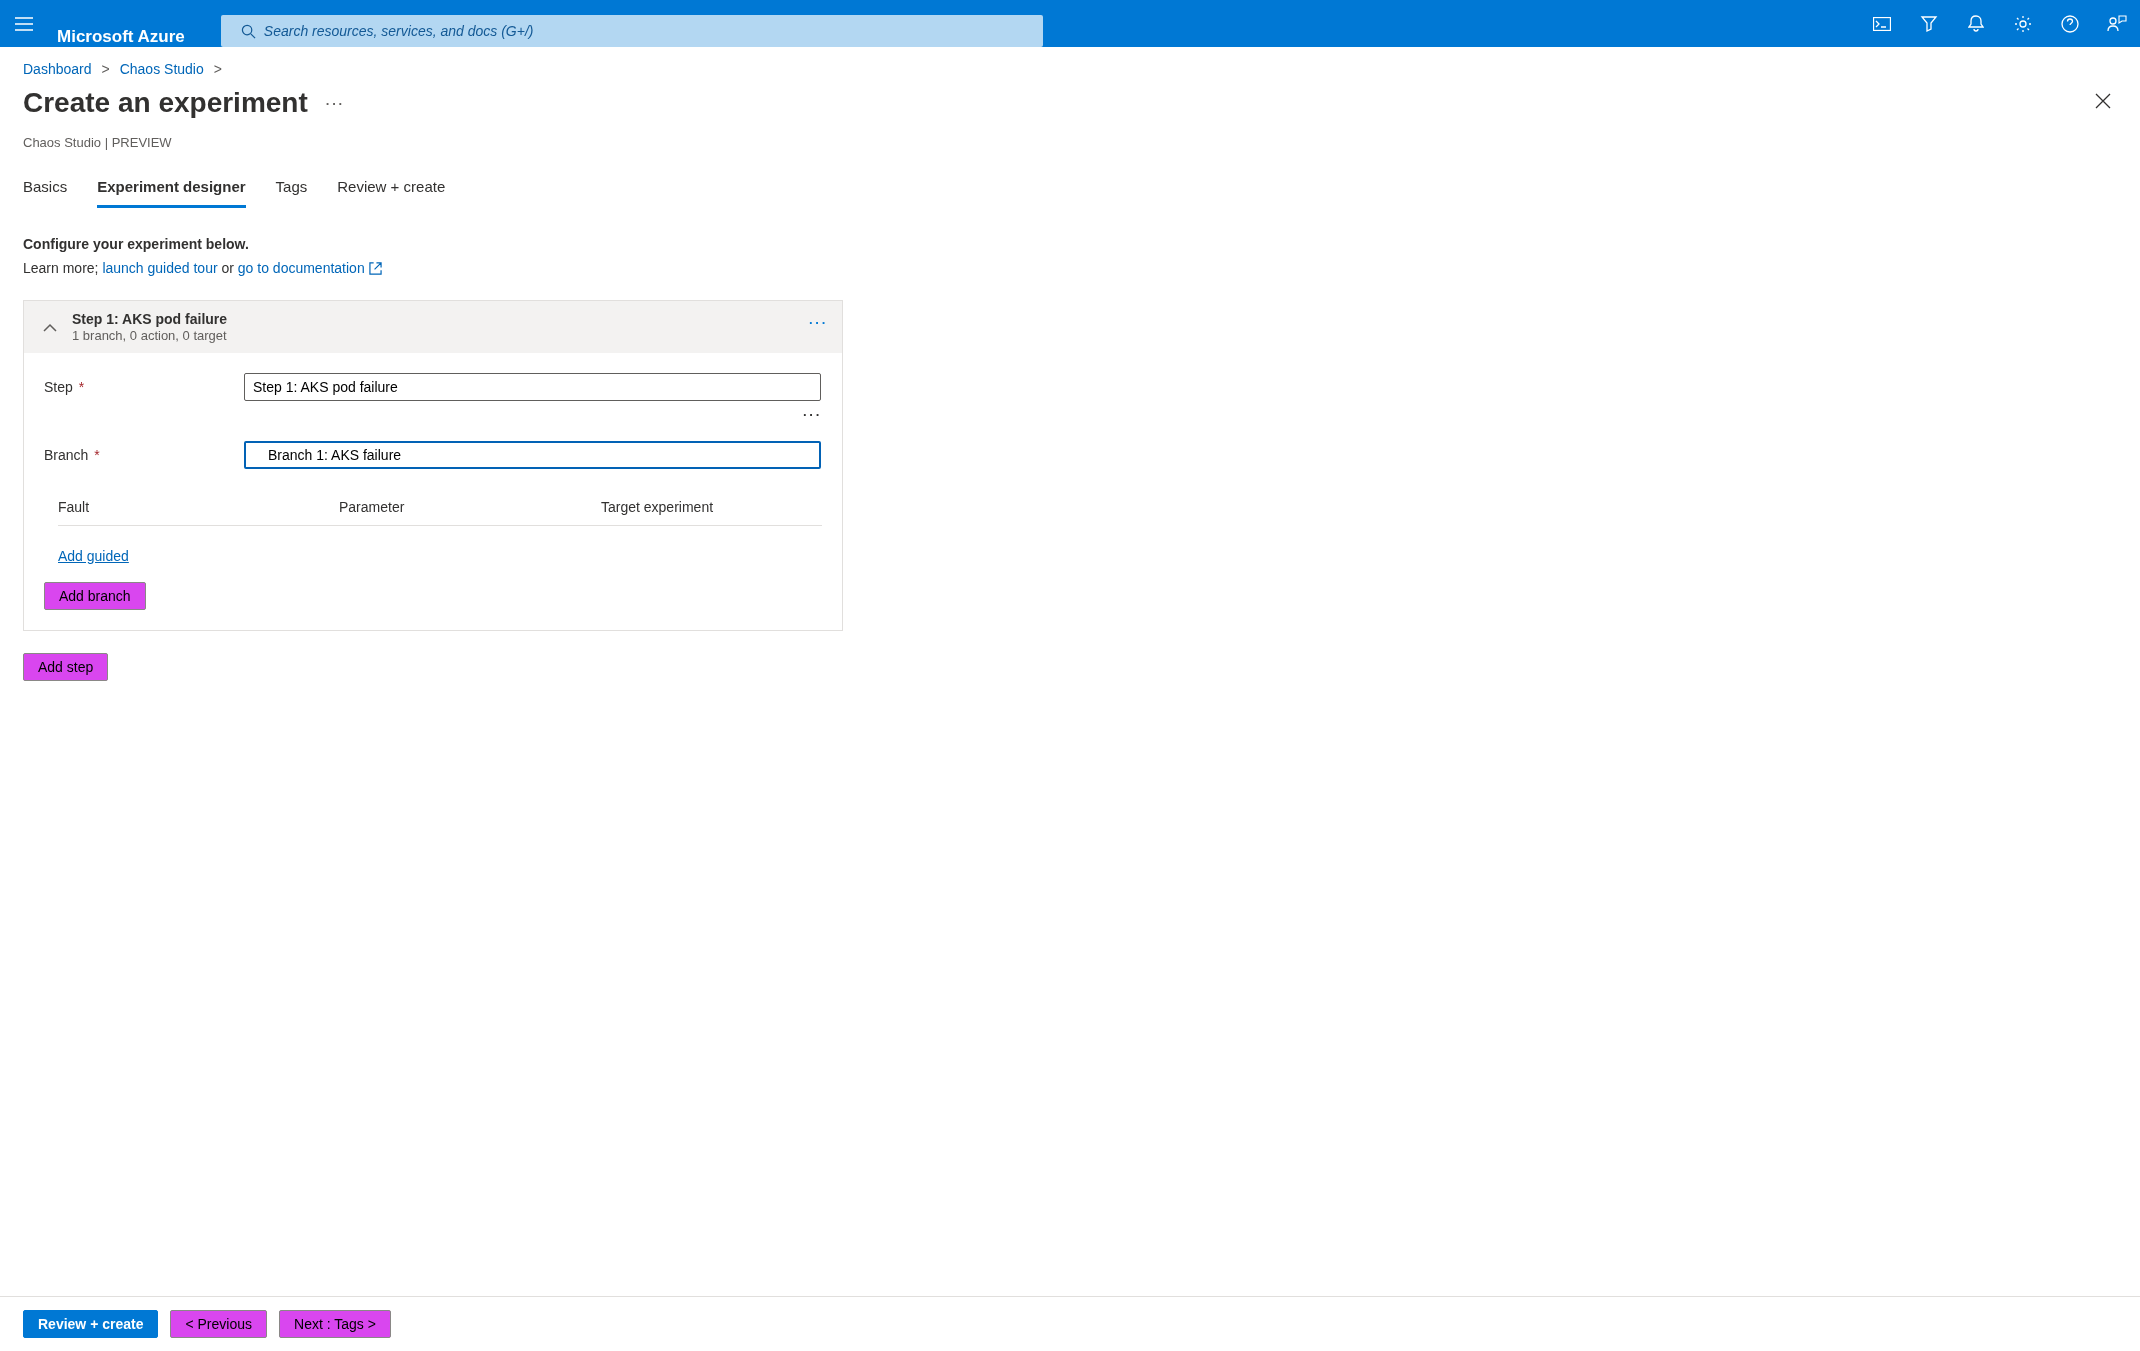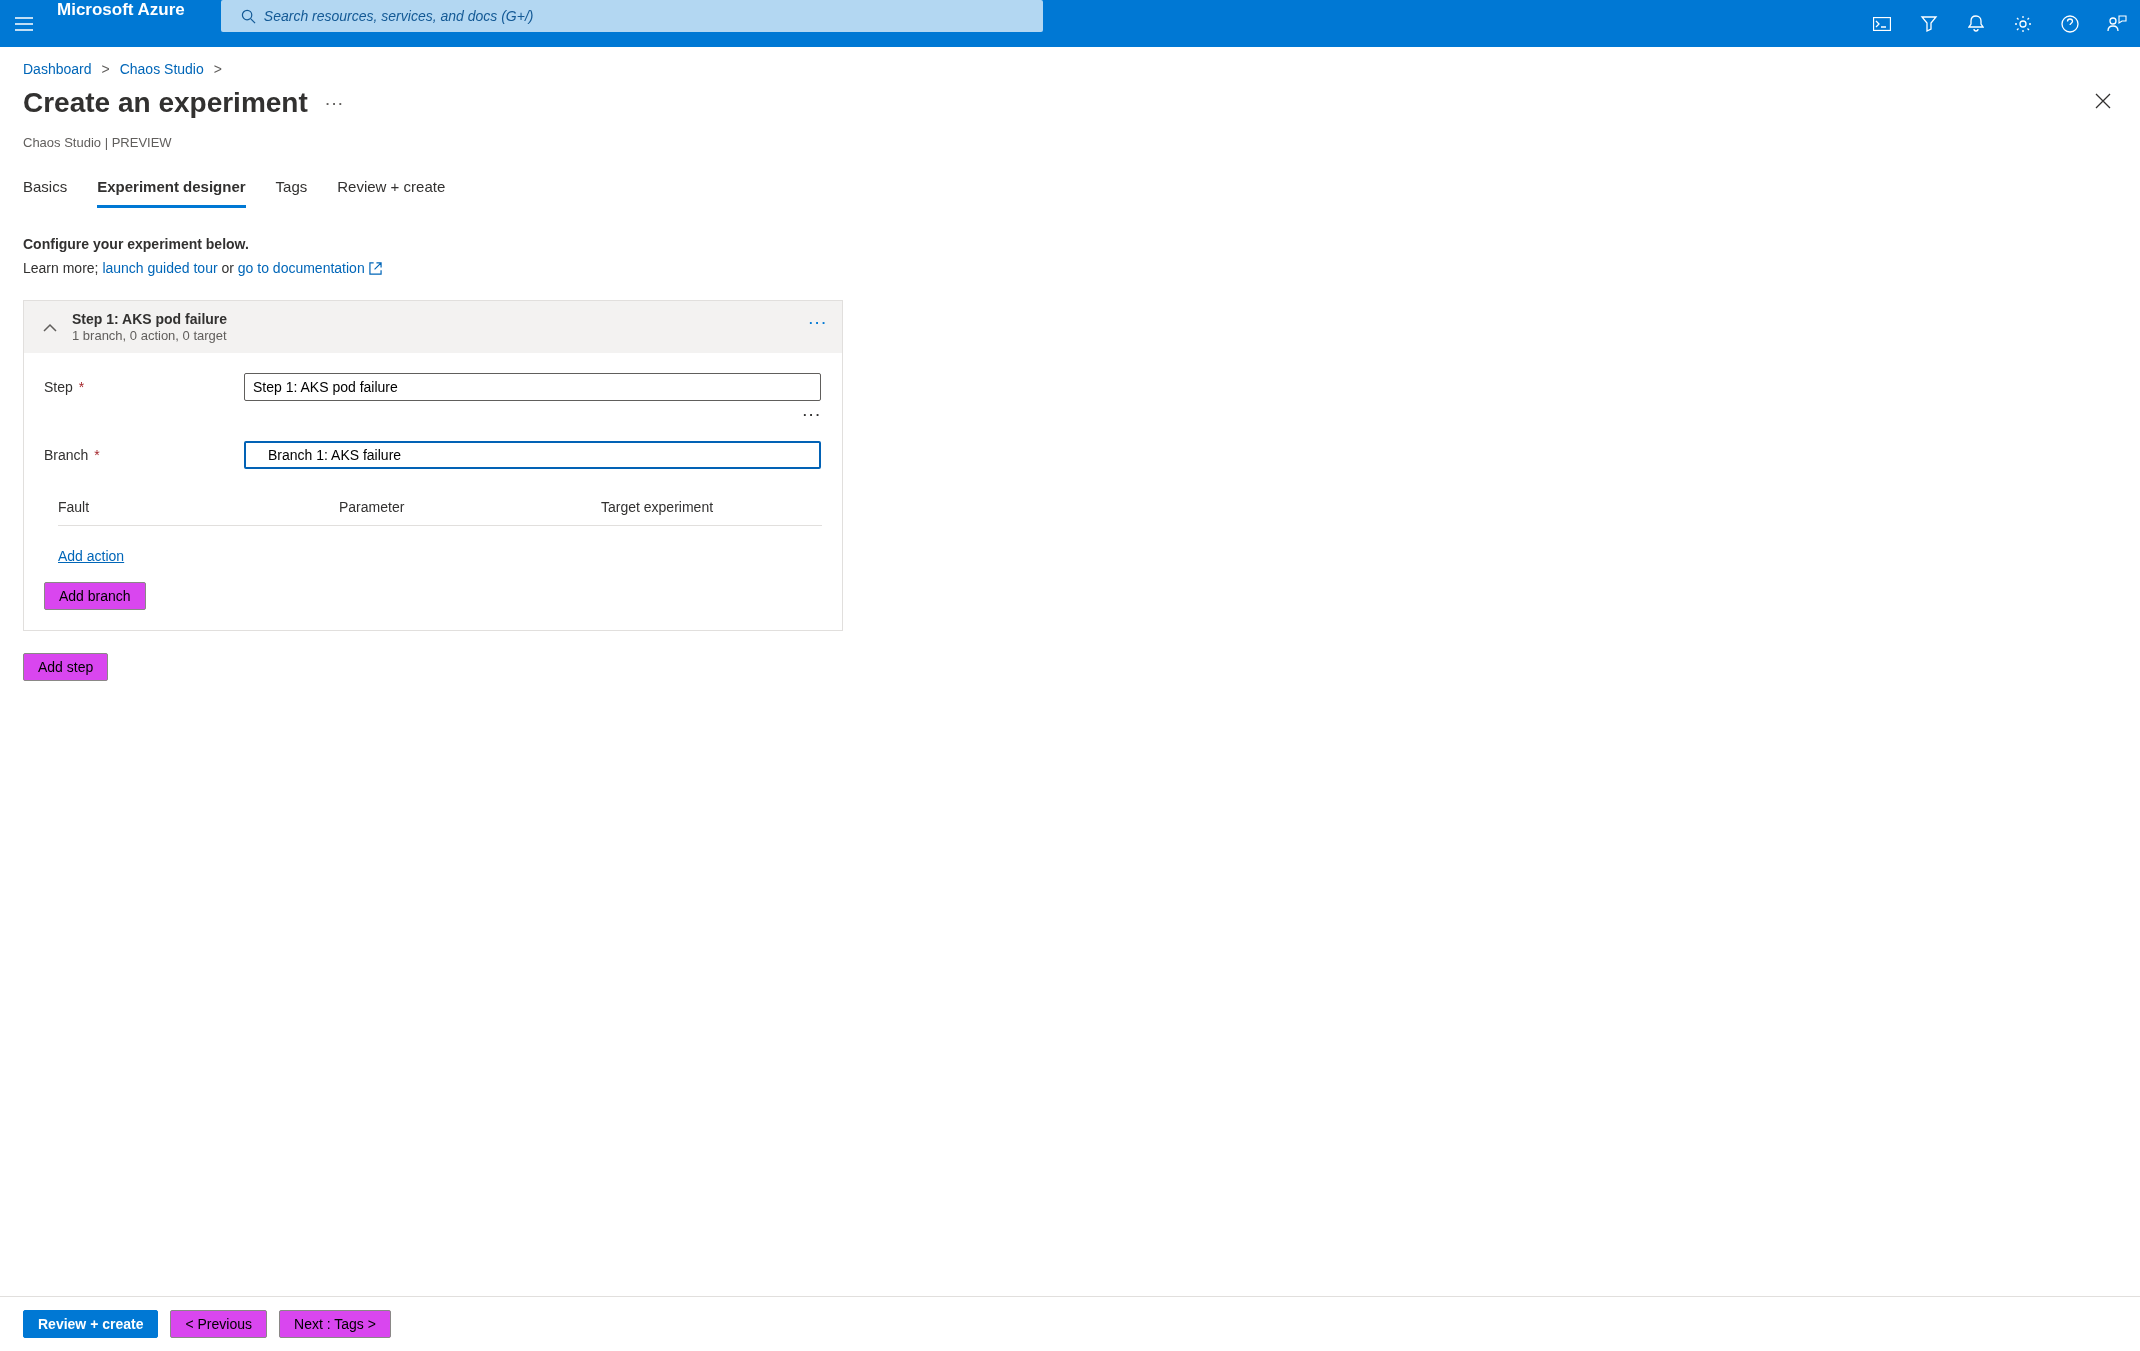--- a/index.html
+++ b/index.html
@@ -1,19 +1,19 @@
 <!DOCTYPE html>
 <html><head>
 <meta charset="utf-8">
 <style>
   * { box-sizing: border-box; margin: 0; padding: 0; }
   body { font-family: "Segoe UI", -apple-system, BlinkMacSystemFont, sans-serif; font-size: 13px; color: #323130; background: #fff; }
   
   
-  .topbar { background: #0078d4; height: 47px; display: flex; align-items: flex-start; color: #fff; }
+  .topbar { background: #0078d4; height: 47px; display: flex; align-items: flex-end; color: #fff; }
   .hamburger { width: 47px; height: 47px; display: flex; align-items: center; justify-content: center; cursor: pointer; }
   .brand { font-size: 17px; font-weight: 600; padding: 0 28px 0 10px; white-space: nowrap; }
   .searchbox { flex: 0 1 822px; height: 32px; background: #b3d7f2; border-radius: 2px; margin: 0 8px; display: flex; align-items: center; padding: 0 20px; color: #135995; }
   .searchbox input { flex: 1; background: transparent; border: none; outline: none; font-size: 14px; color: #135995; margin-left: 8px; }
   .searchbox input::placeholder { color: #135995; font-style: italic; }
   .topbar-spacer { flex: 1; }
   .topbar-icons { display: flex; }
   .topbar-icon { width: 47px; height: 47px; display: flex; align-items: center; justify-content: center; cursor: pointer; }
   .topbar-icon svg { stroke: #fff; fill: none; }
 
@@ -199,21 +199,21 @@
 
       <div class="branch-table">
         <div class="branch-table-head">
           <div class="col1">Fault</div>
           <div class="col2">Parameter</div>
           <div class="col3">Target experiment</div>
         </div>
       </div>
 
       <div class="add-fault">
-        <a href="#">Add action</a>
+        <a href="#">Add guided</a>
       </div>
 
       <button class="btn">Add branch</button>
     </div>
   </div>
 
   <div class="add-step-wrap">
     <button class="btn">Add step</button>
   </div>
 

